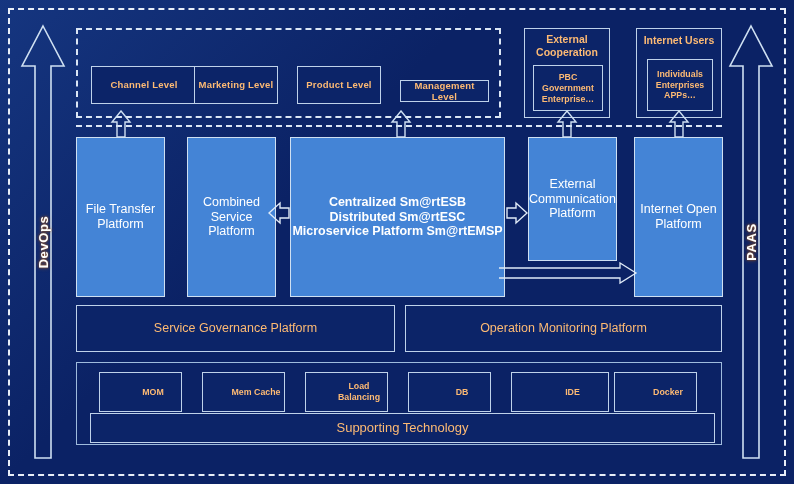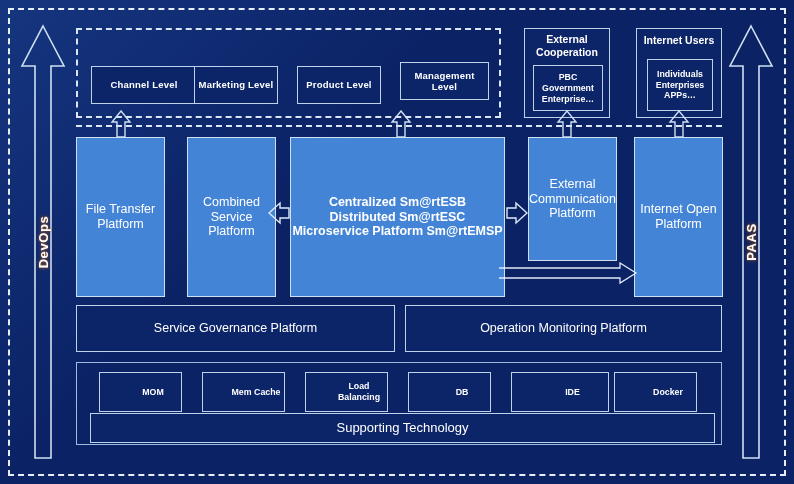--- a/index.html
+++ b/index.html
@@ -54,21 +54,21 @@
     box-sizing: border-box;
     display: flex;
     align-items: center;
     justify-content: center;
     text-align: center;
     line-height: 1.18;
   }
   .dark-box {
     background: #0c2468;
     border: 1px solid #bfd2ea;
-    color: #ffffff;
+    color: #fdba74;
   }
   .blue-box {
     background: #4484d6;
     border: 1px solid #cfe0f2;
     color: #ffffff;
   }
   .dashed-group {
     position: absolute;
     box-sizing: border-box;
     border: 2px dashed #dbe6f5;
@@ -124,21 +124,21 @@
   </div>
 
   <div class="dashed-group" style="left:76px; top:28px; width:425px; height:90px;"></div>
 
   <div class="box dark-box t-level" style="left:91px; top:66px; width:106px; height:38px;">Channel Level</div>
 
   <div class="box dark-box t-level" style="left:194px; top:66px; width:84px; height:38px;">Marketing Level</div>
 
   <div class="box dark-box t-level" style="left:297px; top:66px; width:84px; height:38px;">Product Level</div>
 
-  <div class="box dark-box t-level" style="left:400px; top:62px; width:89px; height:38px;">Management Level</div>
+  <div class="box dark-box t-level" style="left:400px; top:80px; width:89px; height:22px;">Management Level</div>
 
   <div class="box dark-box" style="left:524px; top:28px; width:86px; height:90px; display:block;">
     <div class="t-head" style="padding:4px 3px 0; text-align:center; line-height:1.2;">External Cooperation</div>
     <div class="box dark-box t-small" style="position:absolute; left:8px; top:36px; width:70px; height:46px; padding:18px;">PBC Government Enterprise…</div>
   </div>
 
   <div class="box dark-box" style="left:636px; top:28px; width:86px; height:90px; display:block;">
     <div class="t-head" style="padding:5px 3px 0; text-align:center; line-height:1.2;">Internet Users</div>
     <div class="box dark-box t-small" style="position:absolute; left:10px; top:30px; width:66px; height:52px; padding:2px;">Individuals Enterprises APPs…</div>
   </div>

